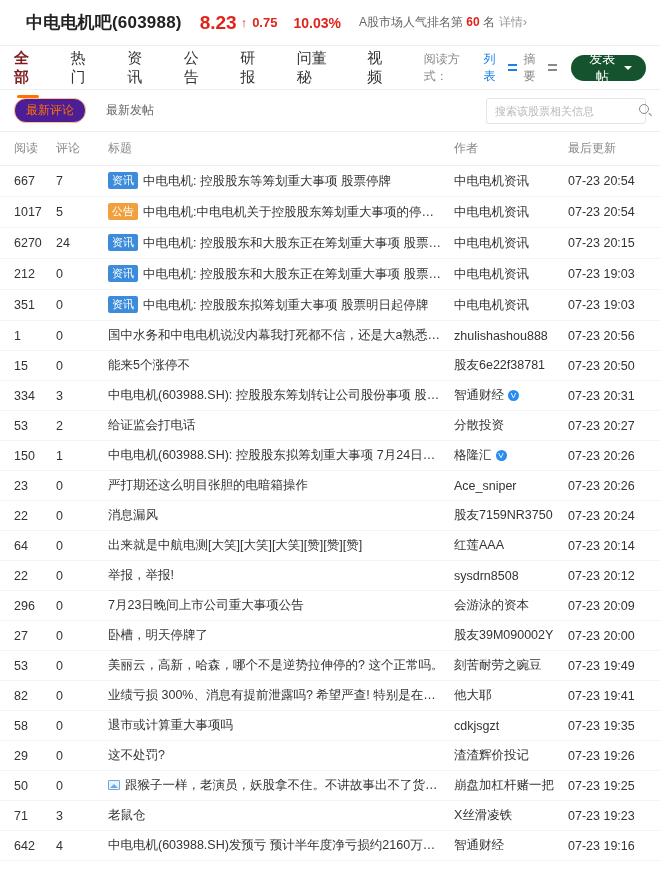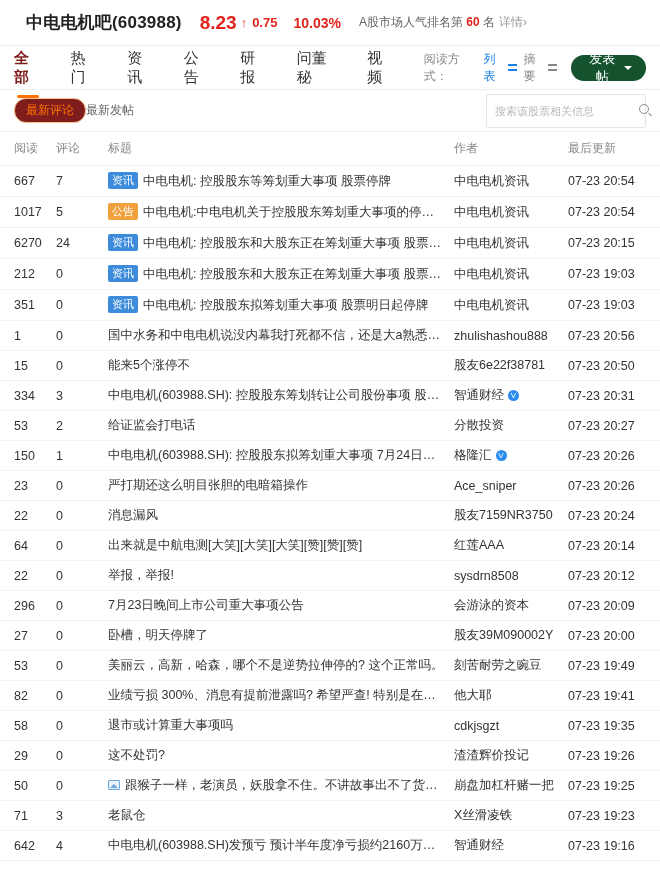--- a/index.html
+++ b/index.html
@@ -143,40 +143,40 @@
     height: 42px;
     display: flex;
     align-items: center;
     padding: 0 14px;
     border-bottom: 1px solid #eeeeee;
   }
   .chip {
     font-size: 12px;
     color: #ff7200;
     border: 1px solid #ffc18f;
-    background: #7f1d1d;
+    background: #4c1d95;
     border-radius: 12px;
     padding: 3px 11px;
     cursor: pointer;
   }
   .sublink {
     font-size: 12px;
     color: #666;
-    margin-left: 0;
+    margin-left: 20px;
     cursor: pointer;
   }
   .search-box {
     margin-left: auto;
     width: 160px;
     height: 26px;
     border: 1px solid #e4e4e4;
     border-radius: 3px;
     display: flex;
     align-items: center;
-    padding: 16px 6px;
+    padding: 8px 6px;
     background: #fff;
   }
   .search-box input {
     border: none;
     outline: none;
     font-size: 11px;
     flex: 1;
     color: #333;
     background: transparent;
     font-family: "Liberation Sans", sans-serif;

